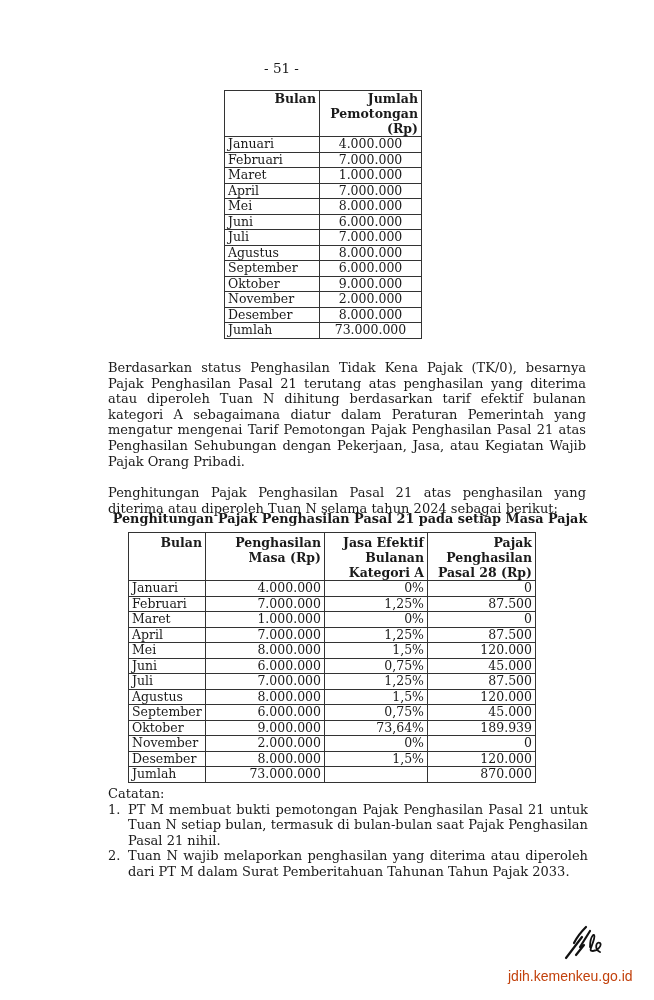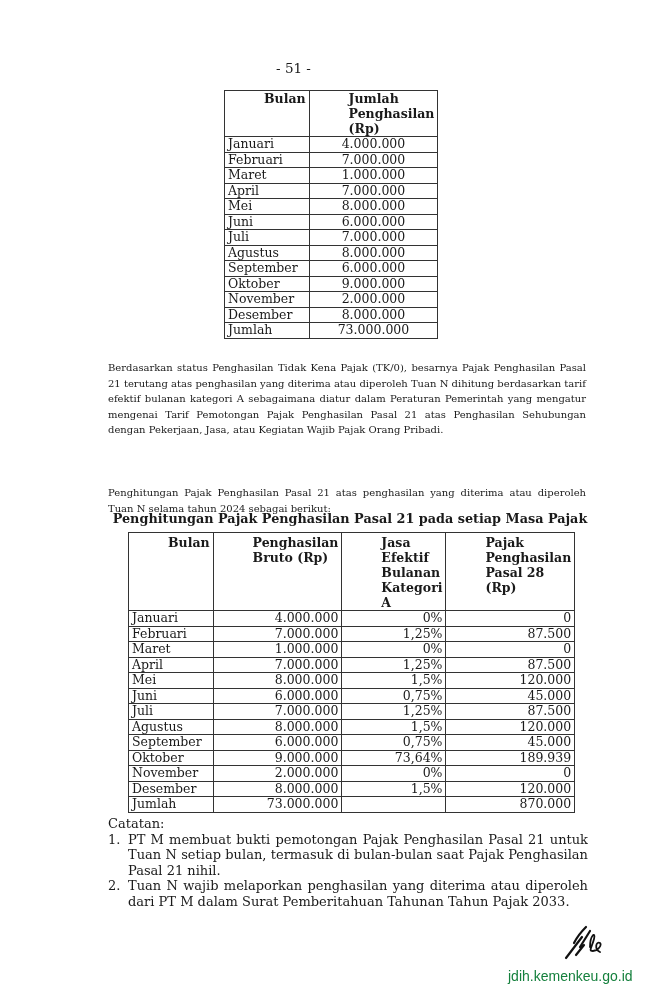--- a/index.html
+++ b/index.html
@@ -1,48 +1,48 @@
 <!DOCTYPE html>
 <html><head>
 <meta charset="utf-8">
 <style>
   html, body { margin: 0; padding: 0; background: #ffffff; }
   body { width: 654px; height: 1000px; position: relative; overflow: hidden;
          font-family: "DejaVu Serif", serif; color: #1a1a1a; }
-  .page-num { position: absolute; top: 60px; left: 16px; width: 555px; text-align: center; font-size: 13.5px; }
+  .page-num { position: absolute; top: 60px; left: 4px; width: 555px; text-align: center; font-size: 13.5px; }
   table { border-collapse: collapse; position: absolute; font-size: 12.5px; }
   td, th { border: 1.5px solid #333; padding: 0 3px; line-height: 14.5px; }
-  th { font-weight: bold; text-align: left; vertical-align: top; line-height: 15px; padding-left: 39px; }
+  th { font-weight: bold; text-align: right; vertical-align: top; line-height: 15px; }
   #t1 { left: 224px; top: 90px; width: 198px; }
   #t1 th.c1 { width: 88px; }
   #t1 td.v { text-align: center; }
-  .para { position: absolute; left: 108px; width: 478px; font-size: 10px; line-height: 15.6px; text-align: justify; }
+  .para { position: absolute; left: 108px; width: 478px; font-size: 13px; line-height: 15.6px; text-align: justify; }
   #p1 { top: 360px; }
   #p2 { top: 485px; }
   .caption { position: absolute; top: 511px; left: 0; width: 700px; text-align: center; font-weight: bold; font-size: 12.8px; }
   #t2 { left: 128px; top: 532px; width: 408px; }
   #t2 td.r { text-align: right; }
   #t2 th { padding-top: 2px; }
-  .notes { position: absolute; left: 108px; top: 816px; width: 480px; font-size: 13px; line-height: 15.6px; }
+  .notes { position: absolute; left: 108px; top: 786px; width: 480px; font-size: 13px; line-height: 15.6px; }
   .note-item { display: flex; text-align: justify; }
   .note-item .num { width: 20px; flex: 0 0 20px; }
   .note-item .txt { flex: 1; }
   .signature { position: absolute; left: 560px; top: 925px; width: 50px; height: 35px; }
-  .source { position: absolute; left: 508px; top: 968px; font-family: "Liberation Sans", sans-serif; font-size: 14px; color: #15803d; }
+  .source { position: absolute; left: 508px; top: 968px; font-family: "Liberation Sans", sans-serif; font-size: 14px; color: #c2410c; }
 </style>
 </head>
 <body>
 
 <div class="page-num">- 51 -</div>
 
 <table id="t1">
   <thead>
     <tr>
       <th class="c1">Bulan</th>
-      <th>Jumlah Penghasilan (Rp)</th>
+      <th>Jumlah Pemotongan (Rp)</th>
     </tr>
   </thead>
   <tbody id="t1-body">
       <tr>
         <td>Januari</td>
         <td class="v">4.000.000</td>
       </tr>
       <tr>
         <td>Februari</td>
         <td class="v">7.000.000</td>
@@ -96,21 +96,21 @@
 
 <div class="para" id="p1">Berdasarkan status Penghasilan Tidak Kena Pajak (TK/0), besarnya Pajak Penghasilan Pasal 21 terutang atas penghasilan yang diterima atau diperoleh Tuan N dihitung berdasarkan tarif efektif bulanan kategori A sebagaimana diatur dalam Peraturan Pemerintah yang mengatur mengenai Tarif Pemotongan Pajak Penghasilan Pasal 21 atas Penghasilan Sehubungan dengan Pekerjaan, Jasa, atau Kegiatan Wajib Pajak Orang Pribadi.</div>
 <div class="para" id="p2">Penghitungan Pajak Penghasilan Pasal 21 atas penghasilan yang diterima atau diperoleh Tuan N selama tahun 2024 sebagai berikut:</div>
 
 <div class="caption">Penghitungan Pajak Penghasilan Pasal 21 pada setiap Masa Pajak</div>
 
 <table id="t2">
   <thead>
     <tr>
       <th style="width:70px">Bulan</th>
-      <th style="width:112px">Penghasilan Bruto (Rp)</th>
+      <th style="width:112px">Penghasilan Masa (Rp)</th>
       <th style="width:96px">Jasa Efektif Bulanan Kategori A</th>
       <th>Pajak Penghasilan Pasal 28 (Rp)</th>
     </tr>
   </thead>
   <tbody id="t2-body">
       <tr>
         <td>Januari</td>
         <td class="r">4.000.000</td>
         <td class="r">0%</td>
         <td class="r">0</td>

